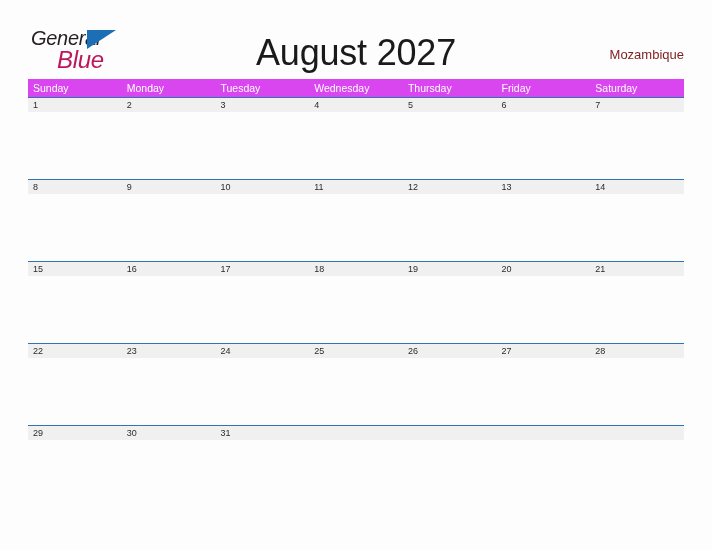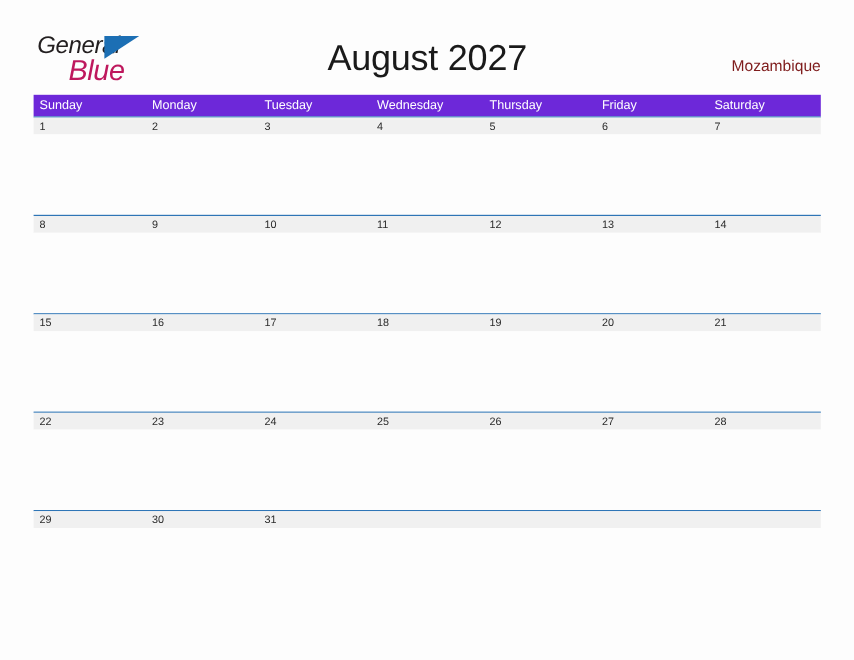--- a/index.html
+++ b/index.html
@@ -59,21 +59,21 @@
     color: #be185d;
     font-family: "Liberation Sans", sans-serif;
   }
 
   .month-title {
     position: absolute;
     left: 0;
     top: 32px;
     width: 712px;
     text-align: center;
-    font-size: 30px;
+    font-size: 36px;
     color: #1a1a1a;
     font-family: "Liberation Sans", sans-serif;
     font-weight: normal;
     letter-spacing: -0.2px;
   }
 
   .country-label {
     position: absolute;
     right: 28px;
     top: 47px;
@@ -86,21 +86,21 @@
   .calendar {
     position: absolute;
     left: 28px;
     top: 79px;
     width: 656px;
   }
 
   .weekday-header {
     display: flex;
     width: 100%;
-    background: #6d28d9;
+    background: #d946ef;
     height: 18px;
   }
   .weekday-cell {
     flex: 1 1 0;
     color: #ffffff;
     font-size: 10.5px;
     line-height: 18px;
     padding-left: 5px;
     box-sizing: border-box;
     font-family: "Liberation Sans", sans-serif;

